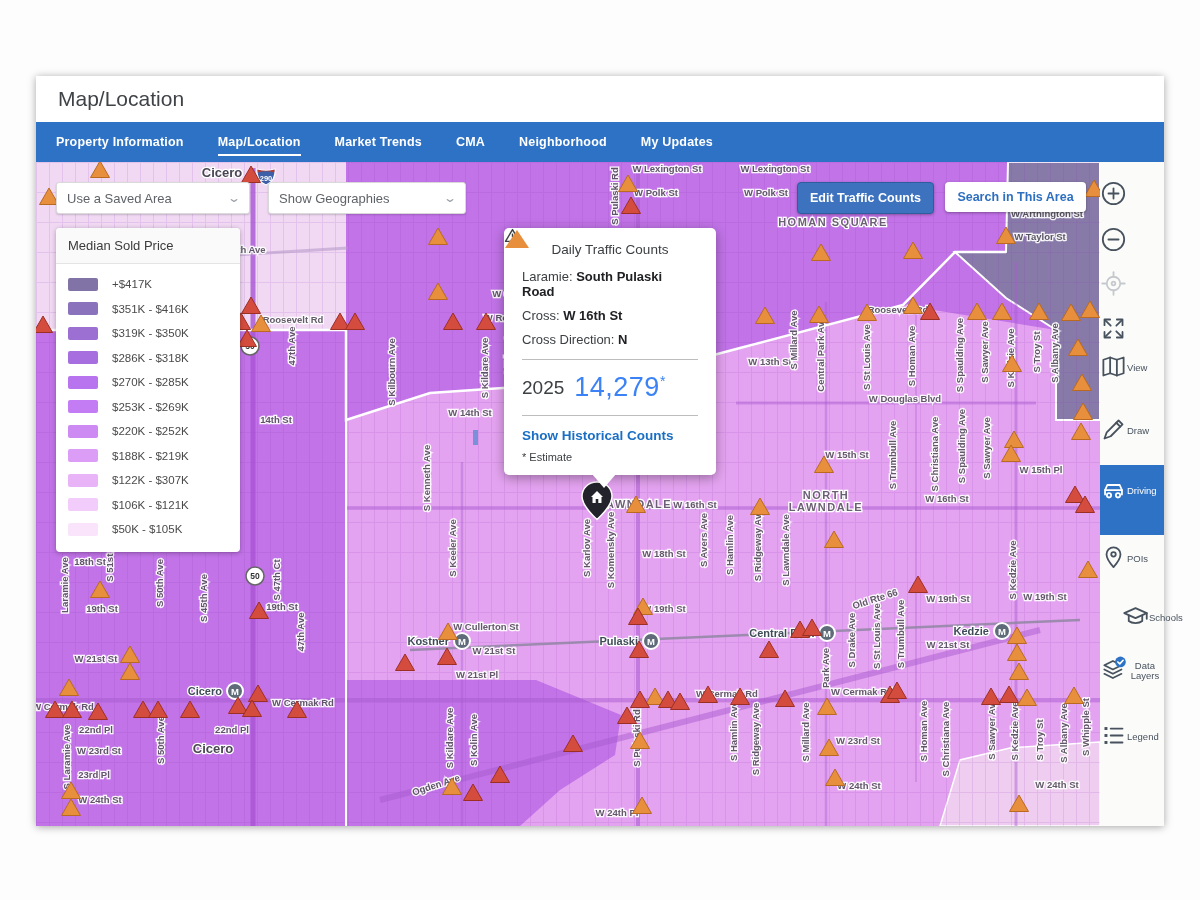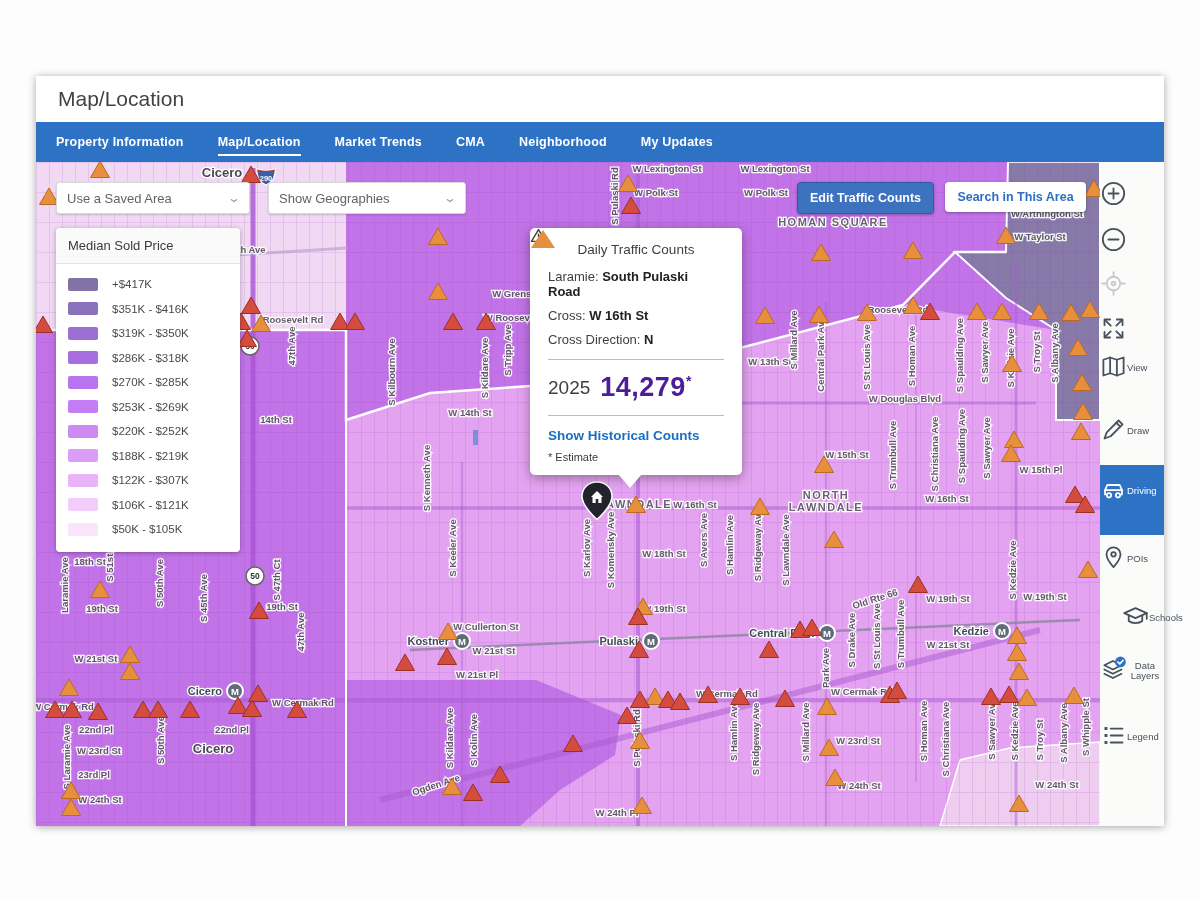--- a/index.html
+++ b/index.html
@@ -19,29 +19,29 @@
   .chev{color:#9aa0a6;font-size:12px;transform:scaleX(1.4);}
   .btn{position:absolute;top:20px;height:30px;border-radius:4px;font-size:12.5px;font-weight:bold;display:flex;align-items:center;justify-content:center;z-index:5;cursor:pointer;}
   .btn-edit{left:761px;width:135px;background:#3d72bf;color:#fff;border:1px solid #2d5d9f;box-shadow:0 1px 3px rgba(0,0,0,.3);}
   .btn-search{left:909px;width:141px;background:#fff;color:#2d6fc0;box-shadow:0 1px 3px rgba(0,0,0,.35);}
   .legend-panel{position:absolute;left:20px;top:66px;width:184px;background:#fff;border-radius:4px;box-shadow:0 1px 5px rgba(0,0,0,.3);z-index:5;}
   .legend-title{font-size:13px;color:#3b3b3b;padding:10px 12px;border-bottom:1px solid #e4e4e4;background:#fafafa;border-radius:4px 4px 0 0;}
   .legend-rows{padding:8px 0 10px 0;}
   .legend-row{display:flex;align-items:center;height:24.5px;padding:0 12px;}
   .swatch{width:30px;height:13px;border-radius:2px;margin-right:14px;flex:none;}
   .legend-label{font-size:11.5px;color:#4a4a4a;white-space:nowrap;}
-  .popup{position:absolute;left:494px;top:66px;width:212px;background:#fff;border-radius:5px;box-shadow:0 3px 12px rgba(0,0,0,.35);z-index:6;padding:14px 18px 12px 18px;box-sizing:border-box;}
+  .popup{position:absolute;left:468px;top:66px;width:212px;background:#fff;border-radius:5px;box-shadow:0 3px 12px rgba(0,0,0,.35);z-index:6;padding:14px 18px 12px 18px;box-sizing:border-box;}
   .popup::after{content:"";position:absolute;left:88px;bottom:-13px;border-left:12px solid transparent;border-right:12px solid transparent;border-top:14px solid #fff;}
   .popup-title{display:flex;align-items:center;justify-content:center;gap:7px;font-size:13.5px;color:#3c4043;margin-bottom:12px;}
   .popup-row{font-size:13px;color:#3c4043;margin:9px 0;}
   .popup-row b{color:#202124;}
   .popup hr{border:none;border-top:1px solid #bdbdbd;margin:12px 0;}
   .count-row{display:flex;align-items:center;gap:10px;}
   .count-year{font-size:19px;color:#3c4043;}
-  .count-val{font-size:27px;font-weight:bold;color:#4c1d95;letter-spacing:.5px;text-align:right;}
+  .count-val{font-size:27px;font-weight:normal;color:#3b82f6;letter-spacing:.5px;text-align:right;}
   .count-val sup{font-size:14px;}
   .hist-link{font-size:13.5px;font-weight:bold;color:#1a6fc4;cursor:pointer;margin:4px 0 8px 0;}
   .estimate{font-size:11px;color:#3c4043;}
   
   .sidebar{position:relative;width:64px;height:664px;background:#fbfbf9;flex:none;}
   .sb-item{position:absolute;left:0;width:64px;display:flex;flex-direction:row;align-items:center;color:#47525e;cursor:pointer;}
   .sb-item svg{stroke:#47525e;fill:none;stroke-width:1.6;stroke-linecap:round;stroke-linejoin:round;}
   .sb-item.disabled svg{stroke:#c5c9ce;}
   .sb-label{font-size:9.5px;margin-top:3px;text-align:center;line-height:1.1;}
   .sb-active-bg{position:absolute;left:0;top:303px;width:64px;height:70px;background:#2e72c6;}

